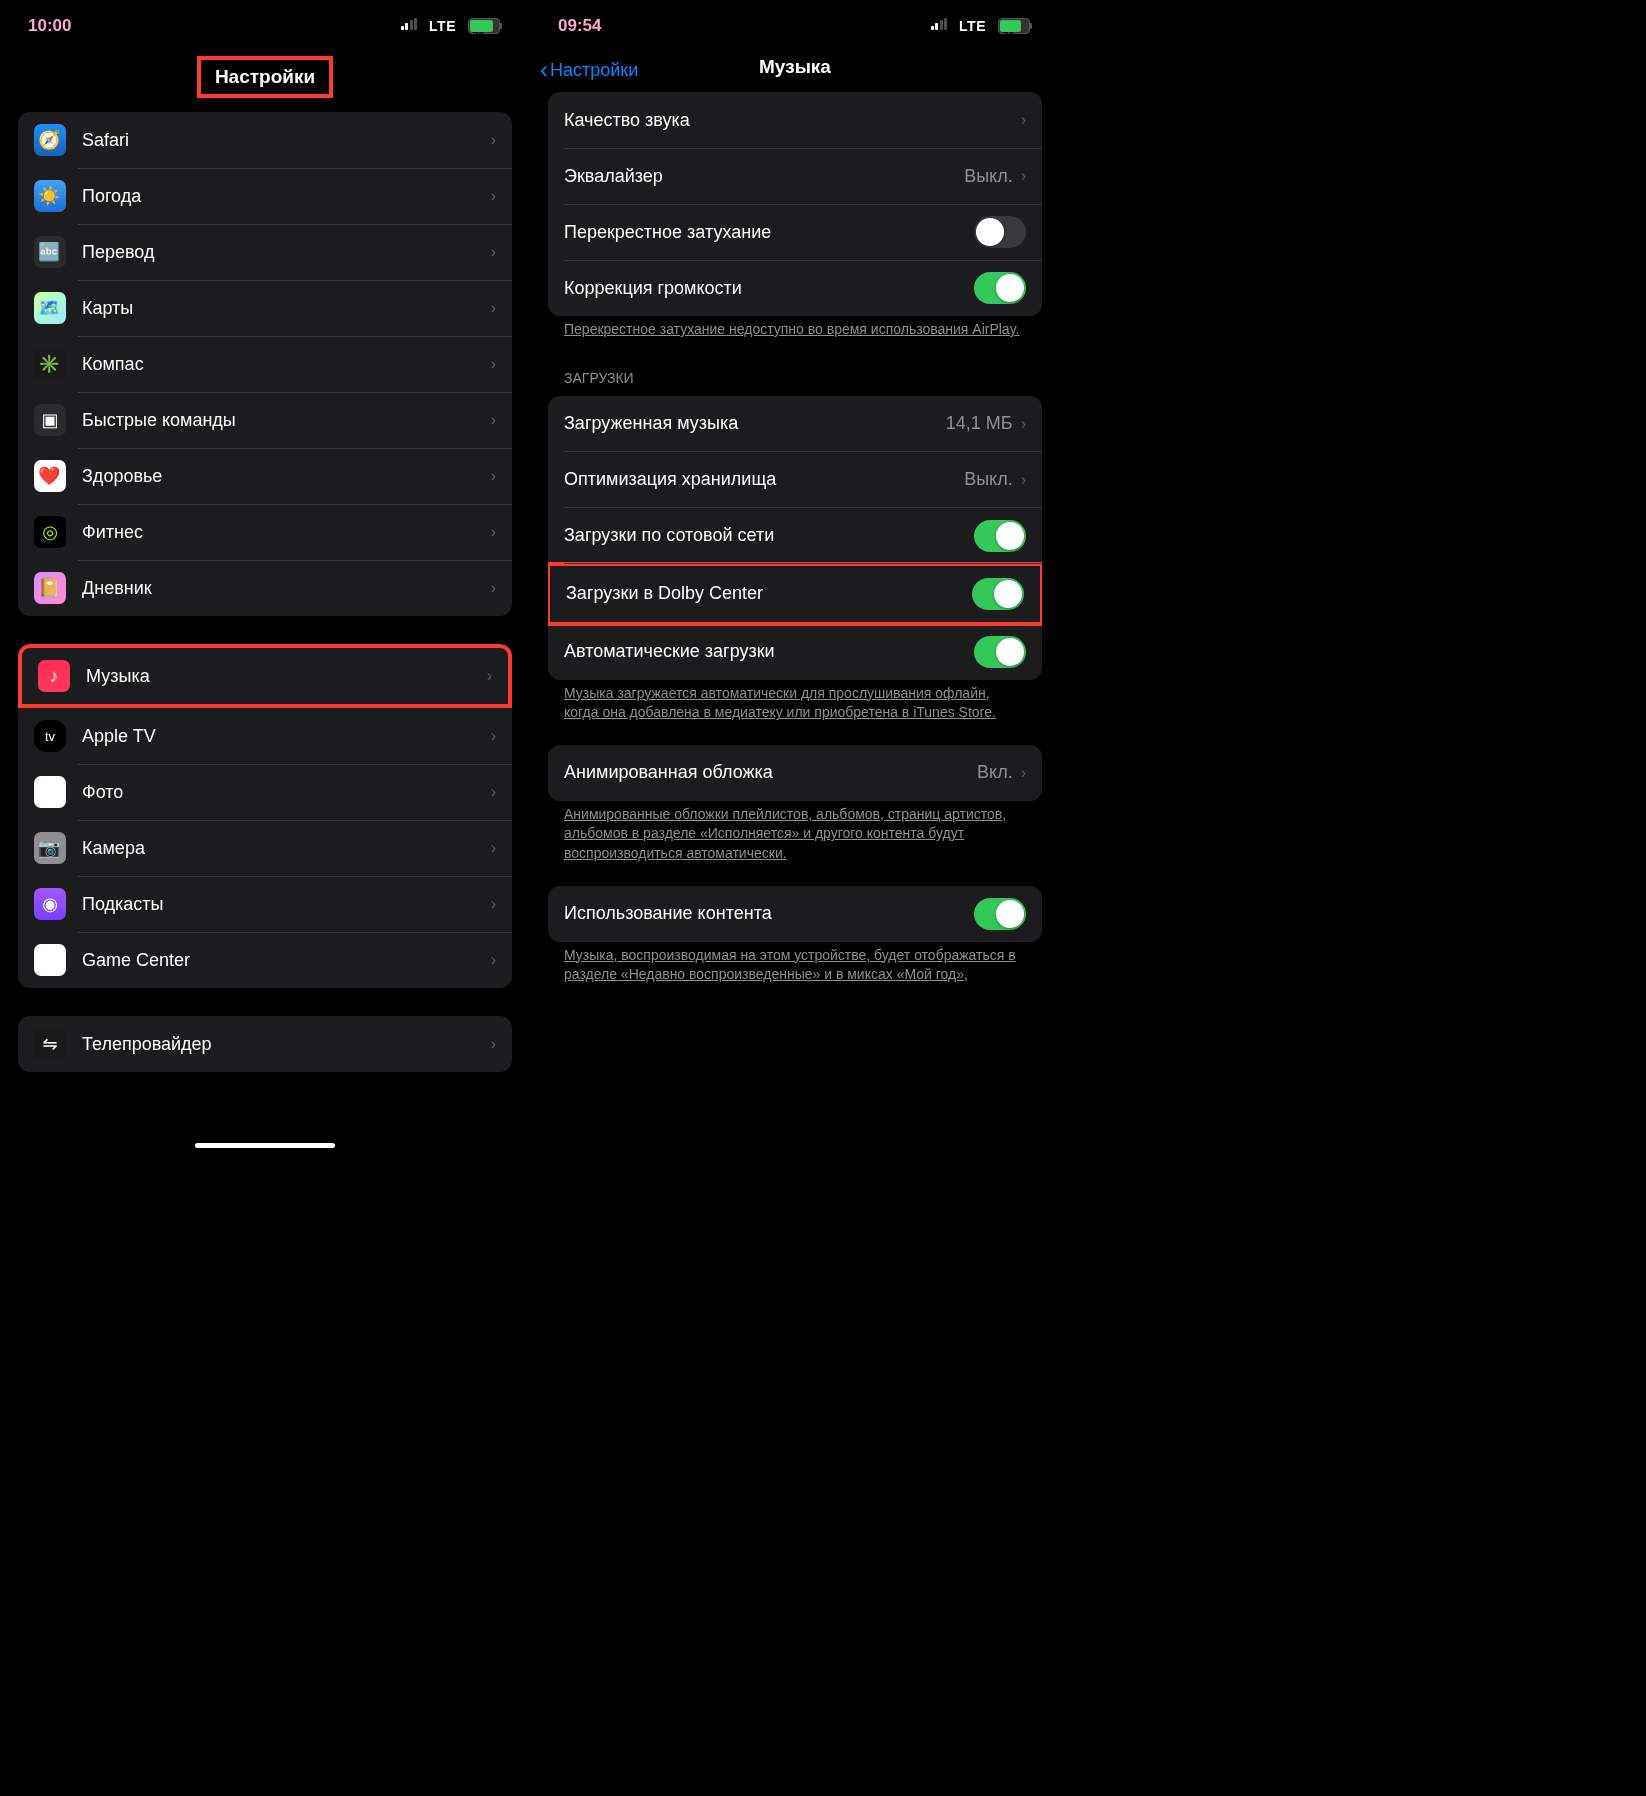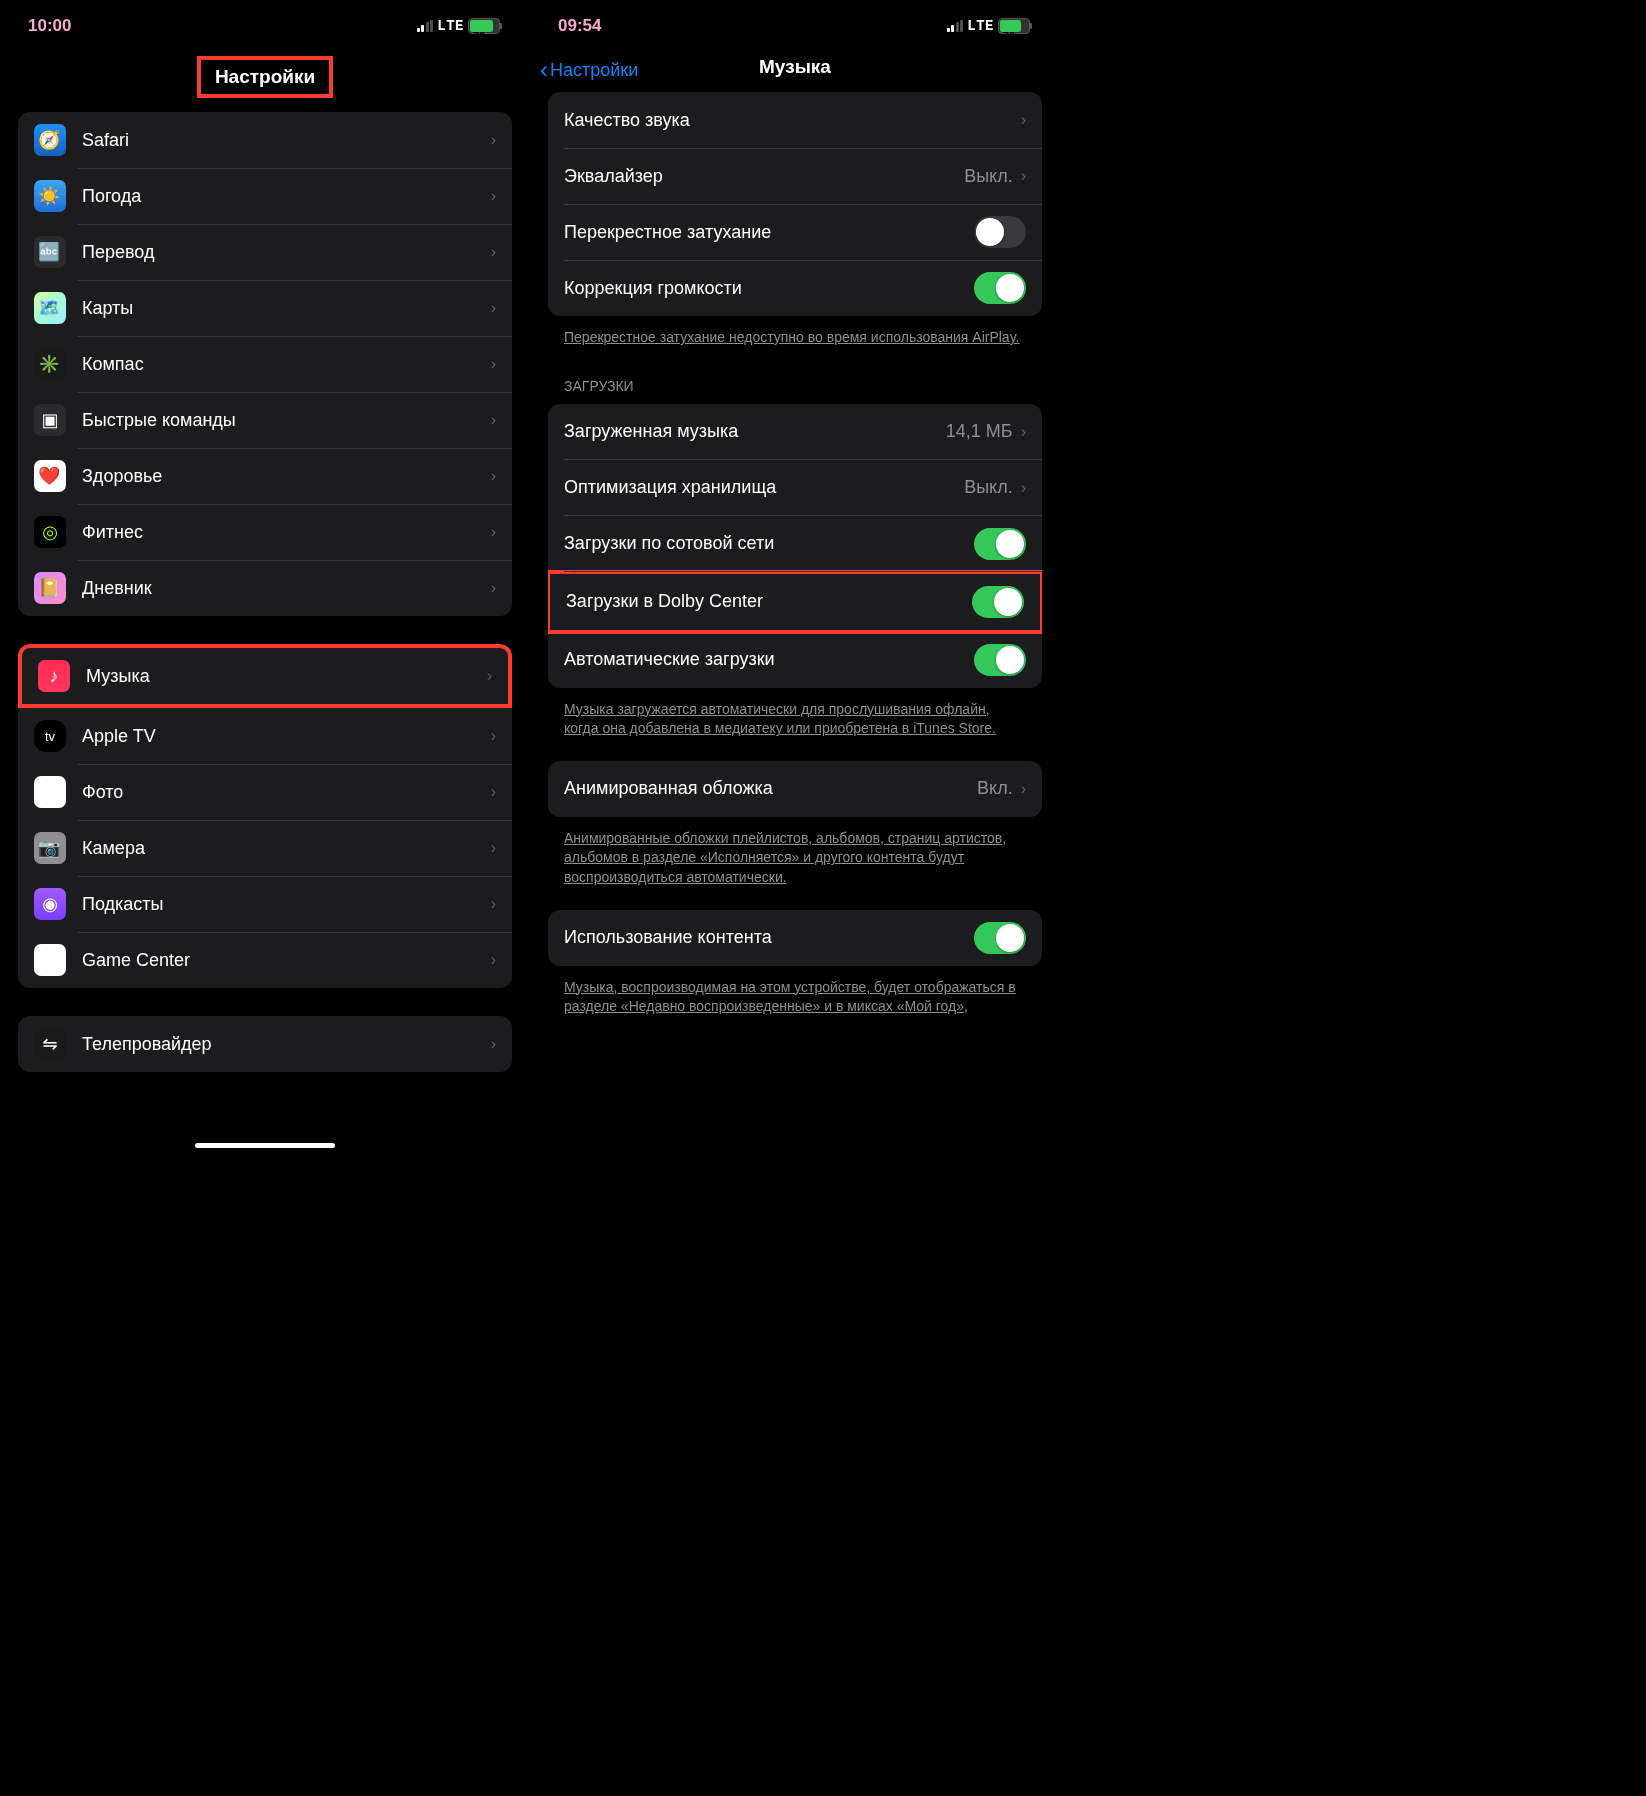--- a/index.html
+++ b/index.html
@@ -26,23 +26,21 @@
       padding: 10px 28px 6px 28px;
       height: 48px;
     }
     .status-time {
       color: #f9a8d4;
       font-size: 17px;
       font-weight: 600;
     }
     .status-right {
       display: flex;
-      align-items: center;
-      gap: 4px;
-      font-family: Liberation Mono, monospace;
+      gap: 12px;
     }
     .signal-icon {
       display: flex;
       align-items: flex-end;
       gap: 1.5px;
       height: 12px;
     }
     .signal-bar {
       width: 3px;
       background: #fff;
@@ -120,21 +118,21 @@
     .back-chevron {
       font-size: 24px;
       margin-right: 2px;
     }
     .list-group {
       background: #1c1c1e;
       margin: 0 18px 28px 18px;
       border-radius: 12px;
       overflow: hidden;
     }
-    .list-group.tight { margin-bottom: 12px; }
+    .list-group.tight { margin-bottom: 4px; }
     .row {
       display: flex;
       align-items: center;
       padding: 12px 16px;
       min-height: 56px;
       position: relative;
     }
     .row:not(:last-child)::after {
       content: '';
       position: absolute;

